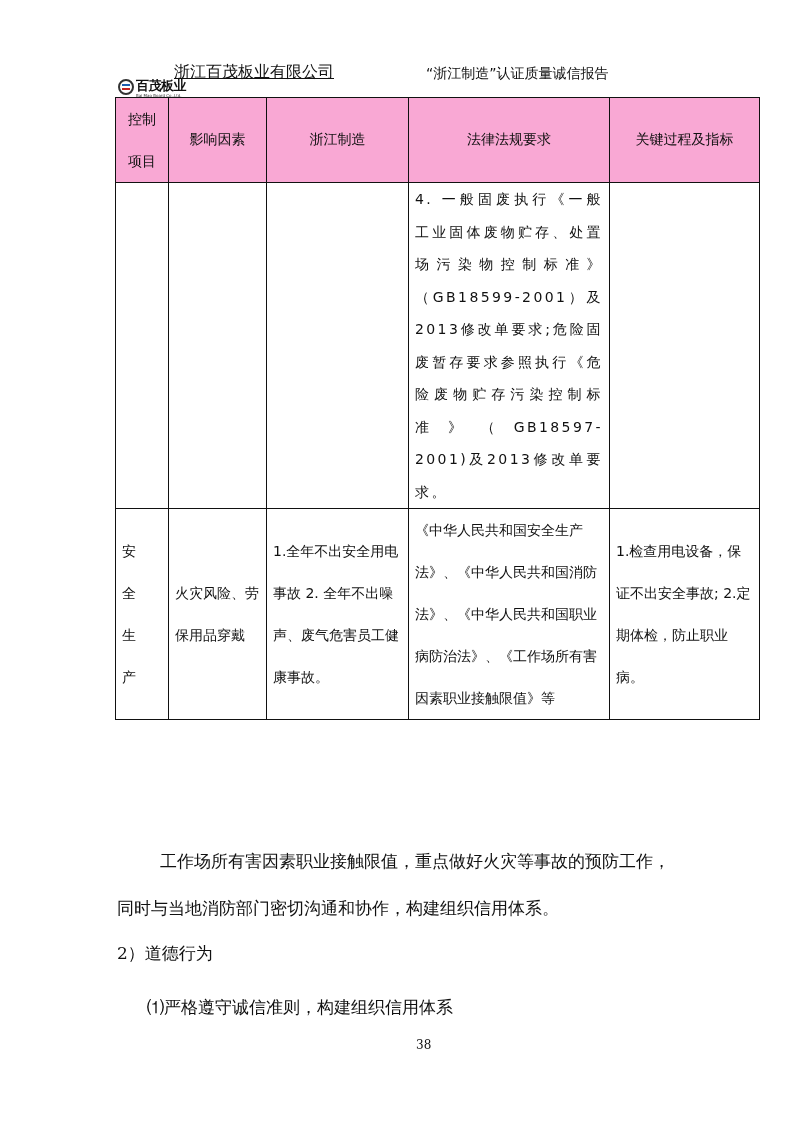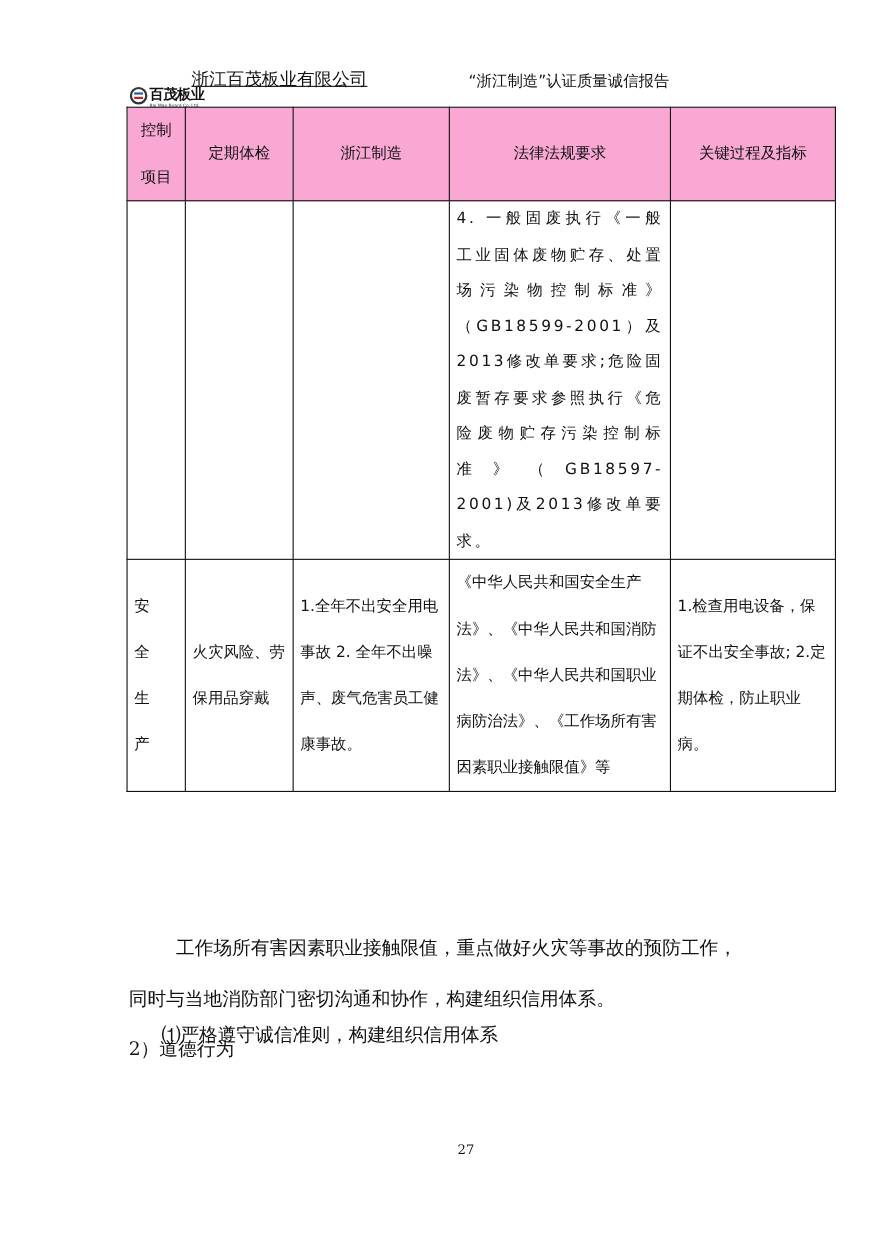--- a/index.html
+++ b/index.html
@@ -28,21 +28,21 @@
     td.item-cell { letter-spacing: 14px; line-height: 42px; padding: 0 4px 0 6px; }
     td.item-cell2 { letter-spacing: 14px; line-height: 42px; padding: 0 4px 0 6px; }
     .row1 td { height: 274px; }
     .row2 td { height: 168px; }
     .row3 td { height: 206px; }
 
     .para { position: absolute; font-family: "DejaVu Serif", serif; font-size: 17px; color: #111; white-space: nowrap; }
     .p1 { left: 160px; top: 850px; }
     .p2 { left: 117px; top: 897px; }
     .p3 { left: 117px; top: 942px; }
-    .p4 { left: 147px; top: 929px; }
+    .p4 { left: 147px; top: 996px; }
     .page-num { position: absolute; left: 416px; top: 1038px; font-family: "DejaVu Serif", serif; font-size: 12px; color: #111; }
   </style>
 </head>
 <body>
 
 <div class="header">
   <div class="logo">
     <span class="logo-circle"></span>
     <span class="logo-cn">百茂板业</span>
     <span class="logo-en">Bai Mao Board Co.,Ltd.</span>
@@ -58,21 +58,21 @@
     <col style="width:142px">
     <col style="width:201px">
     <col style="width:150px">
   </colgroup>
   <thead>
     <tr>
       <th class="c1">
         <div>控制</div>
         <div>项目</div>
       </th>
-      <th>定期体检</th>
+      <th>影响因素</th>
       <th>浙江制造</th>
       <th>法律法规要求</th>
       <th>关键过程及指标</th>
     </tr>
   </thead>
   <tbody>
     <tr class="row1">
       <td></td>
       <td></td>
       <td></td>
@@ -86,13 +86,13 @@
       <td class="spaced c-left">《中华人民共和国安全生产法》、《中华人民共和国消防法》、《中华人民共和国职业病防治法》、《工作场所有害因素职业接触限值》等</td>
       <td class="spaced c-left">1.检查用电设备，保证不出安全事故; 2.定期体检，防止职业病。</td>
     </tr>
   </tbody>
 </table>
 
 <div class="para p1">工作场所有害因素职业接触限值，重点做好火灾等事故的预防工作，</div>
 <div class="para p2">同时与当地消防部门密切沟通和协作，构建组织信用体系。</div>
 <div class="para p3">2）道德行为</div>
 <div class="para p4">⑴严格遵守诚信准则，构建组织信用体系</div>
-<div class="page-num">27</div>
+<div class="page-num">38</div>
 
 </body></html>

